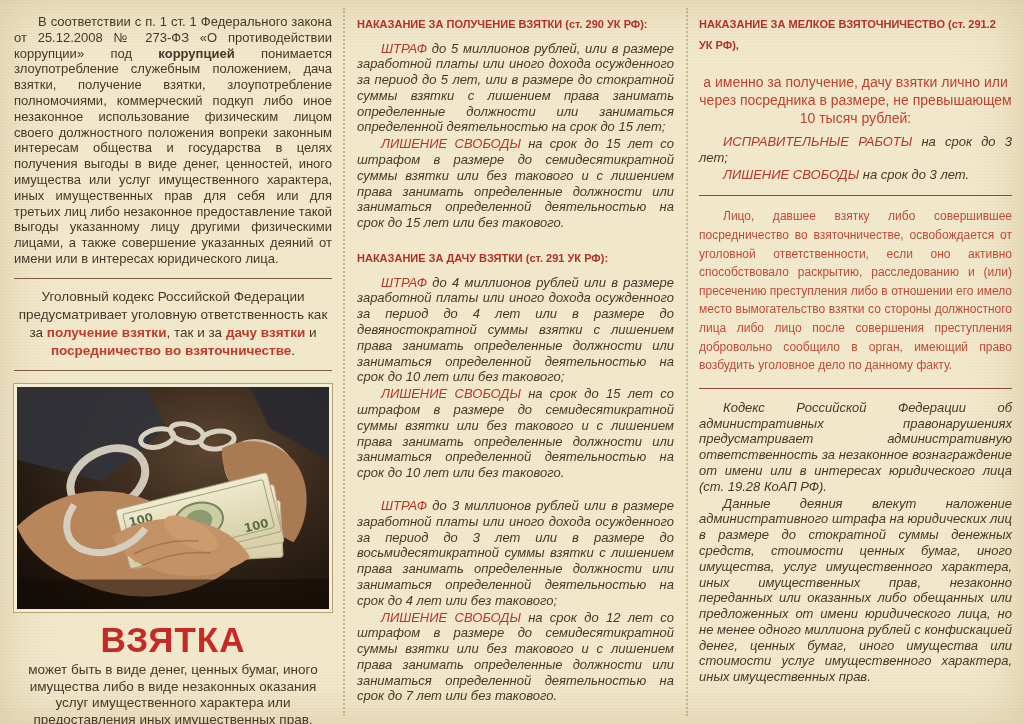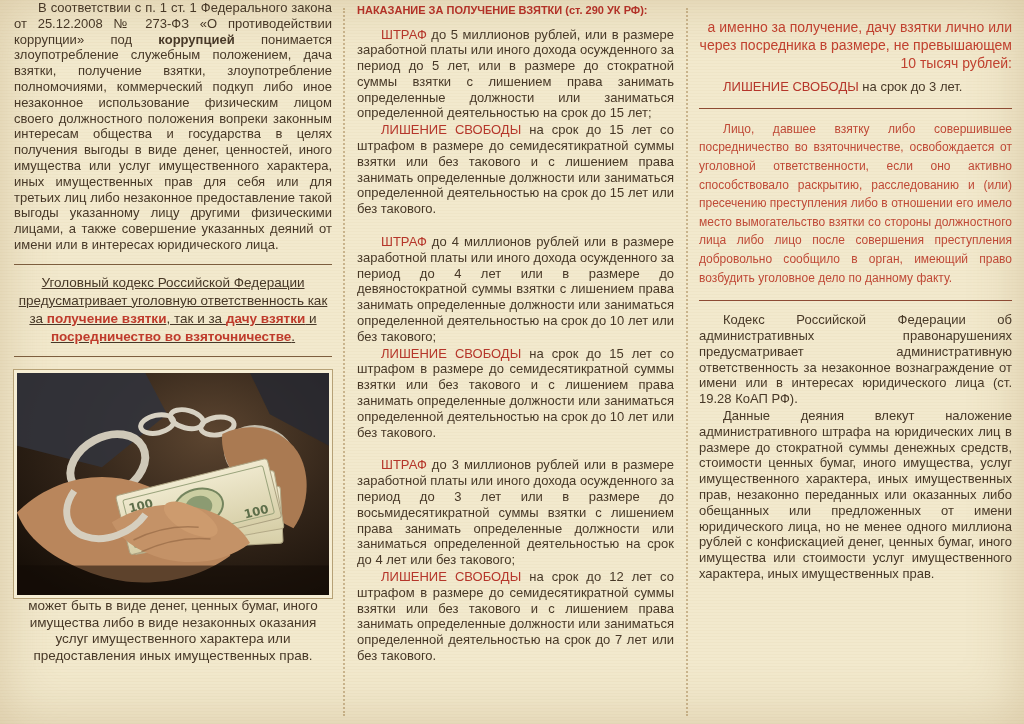--- a/index.html
+++ b/index.html
@@ -5,50 +5,50 @@
   html,body{margin:0;padding:0;background:#8a8a8a;}
   .page{
     position:relative;width:1024px;height:724px;margin:0 auto;
     background:#f2e9cd;
     background-image:repeating-linear-gradient(0deg, rgba(190,165,115,0.06) 0 1px, transparent 1px 3px);
     box-shadow:inset 0 0 55px rgba(150,115,60,0.28);
     overflow:hidden;
     font-family:"Liberation Sans","DejaVu Sans",sans-serif;
     color:#473827;
   }
-  .col{position:absolute;top:0;height:539px;box-sizing:border-box;}
+  .col{position:absolute;top:0;height:539px;box-sizing:border-box;padding-top:14px;}
   .col1{left:14px;width:318px;}
   .col2{left:357px;width:317px;}
   .col3{left:699px;width:313px;}
   .divider{position:absolute;top:8px;bottom:8px;width:0;border-left:2px dotted rgba(168,136,88,0.55);}
   .d1{left:343px;} .d2{left:686px;}
 
   p{margin:0;}
   .body{font-size:13px;line-height:15.8px;text-align:justify;text-indent:24px;}
   .seg-bold{font-weight:700;}
   .seg-red{color:#b5362a;}
 
   
-  .note-block{margin-top:11px;border-top:1px solid #7d5e3e;border-bottom:1px solid #7d5e3e;padding:9px 2px 10px;text-decoration:underline;}
+  .note-block{margin-top:11px;border-top:1px solid #7d5e3e;border-bottom:1px solid #7d5e3e;padding:9px 2px 10px;}
   .uk-note{font-size:13.5px;line-height:18px;text-align:center;text-indent:0;}
   .uk-note .seg-red{font-weight:700;color:#bf3b2c;}
   .photo{margin-top:13px;width:318px;height:228px;box-sizing:border-box;
          border:3px solid #f6eed4;outline:1px solid #b6a176;background:#241a11;}
   .photo svg{display:block;width:100%;height:100%;}
   .vzyatka{margin:9px 0 3px;font-size:35px;line-height:38px;font-weight:700;
            text-align:center;color:#c52a24;letter-spacing:1px;}
   .vzyatka-desc{font-size:13.5px;line-height:16.8px;text-align:center;}
 
   
   .section{margin-bottom:17px;}
   .sec-heading{margin:0 0 6px;font-size:11px;line-height:20.5px;font-weight:700;color:#b23127;text-align:left;}
-  .col2 .body, .col3 .body{margin-bottom:1px;}
+  .col2 .body, .col3 .body{margin-bottom:1px;font-style:italic;}
 
   
-  .sub-heading{font-size:14px;line-height:18px;color:#c0412f;font-weight:400;margin:18px 0 7px;text-align:right;}
+  .sub-heading{font-size:14px;line-height:18px;color:#c0412f;font-weight:400;margin:18px 0 7px;text-align:center;}
   .penalty{margin-bottom:1px;}
   .rule-red{border:none;border-top:1px solid #8d4a33;margin:13px 0 0;}
   .red-note{margin-top:11px;font-size:12px;line-height:18.6px;color:#bf4936;text-align:justify;text-indent:24px;}
   .koap{margin-top:11px;}
 </style>
 </head>
 <body>
 
 <div class="page">
 
@@ -98,46 +98,50 @@
         <ellipse cx="176" cy="149" rx="30" ry="13" fill="#cd9b6e" transform="rotate(28 176 149)"></ellipse>
         <g stroke="#8a5f3d" stroke-width="1.5" fill="none" opacity="0.55">
           <path d="M118,170 C140,159 162,155 184,157"></path>
           <path d="M126,182 C150,171 174,167 196,169"></path>
         </g>
         <path d="M58,120 a40,29 -28 0 0 72,24" fill="none" stroke="#d6cfbf" stroke-width="7"></path>
         <rect y="196" width="316" height="30" fill="#120b06" opacity="0.55"></rect>
       </svg>
     </div>
 
+    <h1 class="vzyatka">ВЗЯТКА</h1>
     <p class="vzyatka-desc">может быть в виде денег, ценных бумаг, иного имущества либо в виде незаконных оказания услуг имущественного характера или предоставления иных имущественных прав.</p>
   </div>
 
   <div class="divider d1"></div>
 
   <div class="col col2">
     <div class="section">
       <h2 class="sec-heading">НАКАЗАНИЕ ЗА ПОЛУЧЕНИЕ ВЗЯТКИ (ст. 290 УК РФ):</h2>
       <p class="body"><span class="seg-red">ШТРАФ</span><span> до 5 миллионов рублей, или в размере заработной платы или иного дохода осужденного за период до 5 лет, или в размере до стократной суммы взятки с лишением права занимать определенные должности или заниматься определенной деятельностью на срок до 15 лет;</span></p>
       <p class="body"><span class="seg-red">ЛИШЕНИЕ СВОБОДЫ</span><span> на срок до 15 лет со штрафом в размере до семидесятикратной суммы взятки или без такового и с лишением права занимать определенные должности или заниматься определенной деятельностью на срок до 15 лет или без такового.</span></p>
     </div>
     <div class="section">
+      <h2 class="sec-heading">НАКАЗАНИЕ ЗА ДАЧУ ВЗЯТКИ (ст. 291 УК РФ):</h2>
       <p class="body"><span class="seg-red">ШТРАФ</span><span> до 4 миллионов рублей или в размере заработной платы или иного дохода осужденного за период до 4 лет или в размере до девяностократной суммы взятки с лишением права занимать определенные должности или заниматься определенной деятельностью на срок до 10 лет или без такового;</span></p>
       <p class="body"><span class="seg-red">ЛИШЕНИЕ СВОБОДЫ</span><span> на срок до 15 лет со штрафом в размере до семидесятикратной суммы взятки или без такового и с лишением права занимать определенные должности или заниматься определенной деятельностью на срок до 10 лет или без такового.</span></p>
     </div>
     <div class="section">
       <p class="body"><span class="seg-red">ШТРАФ</span><span> до 3 миллионов рублей или в размере заработной платы или иного дохода осужденного за период до 3 лет или в размере до восьмидесятикратной суммы взятки с лишением права занимать определенные должности или заниматься определенной деятельностью на срок до 4 лет или без такового;</span></p>
       <p class="body"><span class="seg-red">ЛИШЕНИЕ СВОБОДЫ</span><span> на срок до 12 лет со штрафом в размере до семидесятикратной суммы взятки или без такового и с лишением права занимать определенные должности или заниматься определенной деятельностью на срок до 7 лет или без такового.</span></p>
     </div>
   </div>
 
   <div class="divider d2"></div>
 
   <div class="col col3">
+    <h2 class="sec-heading">НАКАЗАНИЕ ЗА МЕЛКОЕ ВЗЯТОЧНИЧЕСТВО (ст. 291.2 УК РФ),</h2>
     <p class="sub-heading">а именно за получение, дачу взятки лично или через посредника в размере, не превышающем 10 тысяч рублей:</p>
 
+    <p class="body penalty"><span class="seg-red">ИСПРАВИТЕЛЬНЫЕ РАБОТЫ</span><span> на срок до 3 лет;</span></p>
     <p class="body penalty"><span class="seg-red">ЛИШЕНИЕ СВОБОДЫ</span><span> на срок до 3 лет.</span></p>
 
     <hr class="rule-red">
     <p class="red-note">Лицо, давшее взятку либо совершившее посредничество во взяточничестве, освобождается от уголовной ответственности, если оно активно способствовало раскрытию, расследованию и (или) пресечению преступления либо в отношении его имело место вымогательство взятки со стороны должностного лица либо лицо после совершения преступления добровольно сообщило в орган, имеющий право возбудить уголовное дело по данному факту.</p>
     <hr class="rule-red">
 
     <p class="body koap">Кодекс Российской Федерации об административных правонарушениях предусматривает административную ответственность за незаконное вознаграждение от имени или в интересах юридического лица (ст. 19.28 КоАП РФ).</p>
     <p class="body">Данные деяния влекут наложение административного штрафа на юридических лиц в размере до стократной суммы денежных средств, стоимости ценных бумаг, иного имущества, услуг имущественного характера, иных имущественных прав, незаконно переданных или оказанных либо обещанных или предложенных от имени юридического лица, но не менее одного миллиона рублей с конфискацией денег, ценных бумаг, иного имущества или стоимости услуг имущественного характера, иных имущественных прав.</p>
   </div>
 

